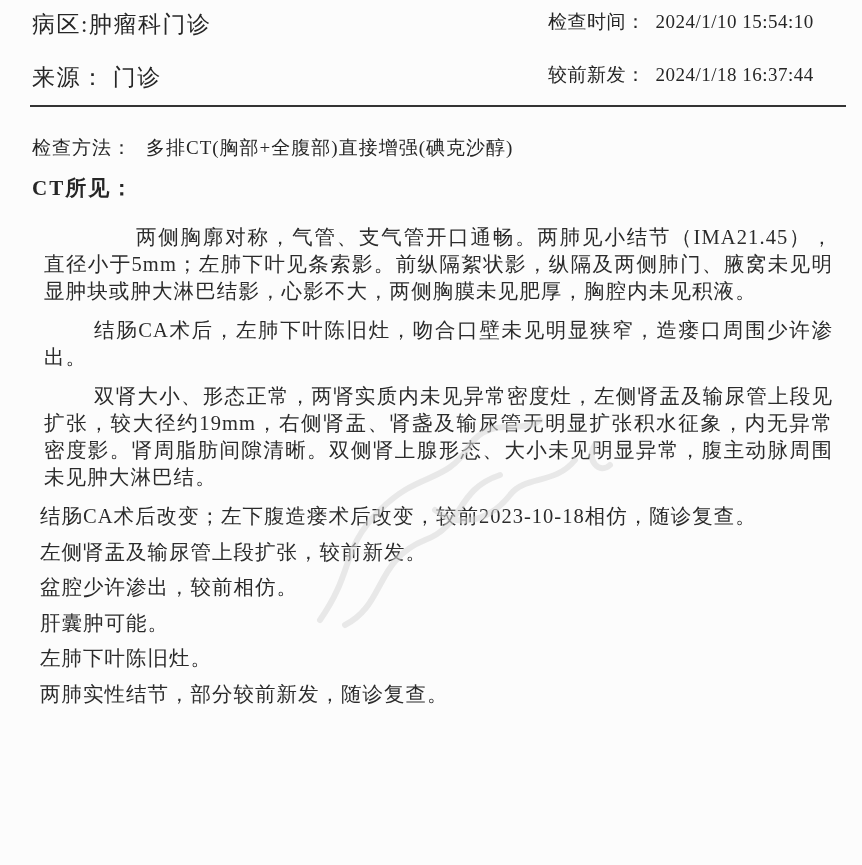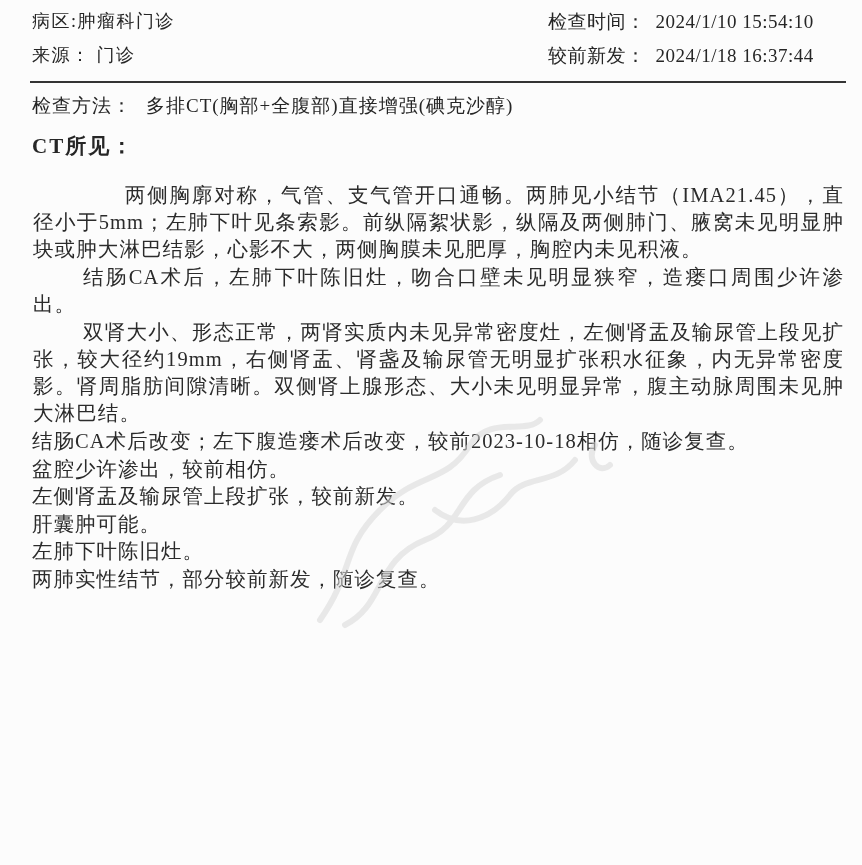--- a/index.html
+++ b/index.html
@@ -10,53 +10,53 @@
     overflow:hidden;
     font-family:"Liberation Serif","DejaVu Serif",serif;
     color:#262626;
   }
   
   .hdr-row{
     display:flex;justify-content:space-between;align-items:flex-start;
     padding:0 17px 0 32px;
   }
   .hdr-row.first{padding-top:9px;}
-  .hdr-row.second{margin-top:8px;gap:6px;}
-  .hdr-left{font-size:18px;letter-spacing:1.5px;white-space:nowrap;text-align:right;}
+  .hdr-row.second{margin-top:22px;gap:6px;}
+  .hdr-left{font-size:23px;letter-spacing:1.5px;white-space:nowrap;text-align:right;}
   .hdr-right{width:297px;box-sizing:border-box;font-size:19px;letter-spacing:.5px;white-space:nowrap;}
   .hdr-right .val{margin-left:10px;}
   .rule{
     border:none;border-top:2.5px solid #343434;
     margin:12px 16px 0 30px;
   }
   .method-row{
     padding:10px 17px 0 32px;
-    font-size:19px;letter-spacing:1px;white-space:nowrap;
+    font-size:19px;letter-spacing:1px;white-space:nowrap;margin-top:18px;
   }
   .method-row .val{margin-left:14px;}
   
   .sec-title{
     font-weight:bold;font-size:21px;letter-spacing:2px;
     padding-left:32px;
   }
   .sec-title.findings-title{margin:13px 0 22px;}
   .sec-title.impression-title{margin:27px 0 13px;}
   .body-text p{
-    margin:1px;
+    margin:12px;
     padding:0 17px 0 32px;
     font-size:20.5px;
     line-height:27px;
     letter-spacing:1.1px;
     text-align:justify;
     color:#2b2b2b;
   }
   .p-first{text-indent:92px;}
   .p-ind{text-indent:50px;}
   .impression-lines p{
-    margin:0;
+    margin:8px;
     padding:0 17px 0 32px;
     font-size:20.5px;
     line-height:27.5px;
     letter-spacing:1px;
     color:#2b2b2b;
   }
   
   .watermark{
     position:absolute;left:285px;top:390px;
     pointer-events:none;
@@ -105,20 +105,20 @@
 
   <div class="body-text">
     <p class="p-first">两侧胸廓对称，气管、支气管开口通畅。两肺见小结节（IMA21.45），直径小于5mm；左肺下叶见条索影。前纵隔絮状影，纵隔及两侧肺门、腋窝未见明显肿块或肿大淋巴结影，心影不大，两侧胸膜未见肥厚，胸腔内未见积液。</p>
     <p class="p-ind">结肠CA术后，左肺下叶陈旧灶，吻合口壁未见明显狭窄，造瘘口周围少许渗出。</p>
     <p class="p-ind">双肾大小、形态正常，两肾实质内未见异常密度灶，左侧肾盂及输尿管上段见扩张，较大径约19mm，右侧肾盂、肾盏及输尿管无明显扩张积水征象，内无异常密度影。肾周脂肪间隙清晰。双侧肾上腺形态、大小未见明显异常，腹主动脉周围未见肿大淋巴结。</p>
   </div>
 
 
   <div class="impression-lines">
     <p>结肠CA术后改变；左下腹造瘘术后改变，较前2023-10-18相仿，随诊复查。</p>
+    <p>左侧肾盂及输尿管上段扩张，较前新发。</p>
     <p>盆腔少许渗出，较前相仿。</p>
-    <p>左侧肾盂及输尿管上段扩张，较前新发。</p>
     <p>肝囊肿可能。</p>
     <p>左肺下叶陈旧灶。</p>
     <p>两肺实性结节，部分较前新发，随诊复查。</p>
   </div>
 
 </div>
 
 </body></html>

